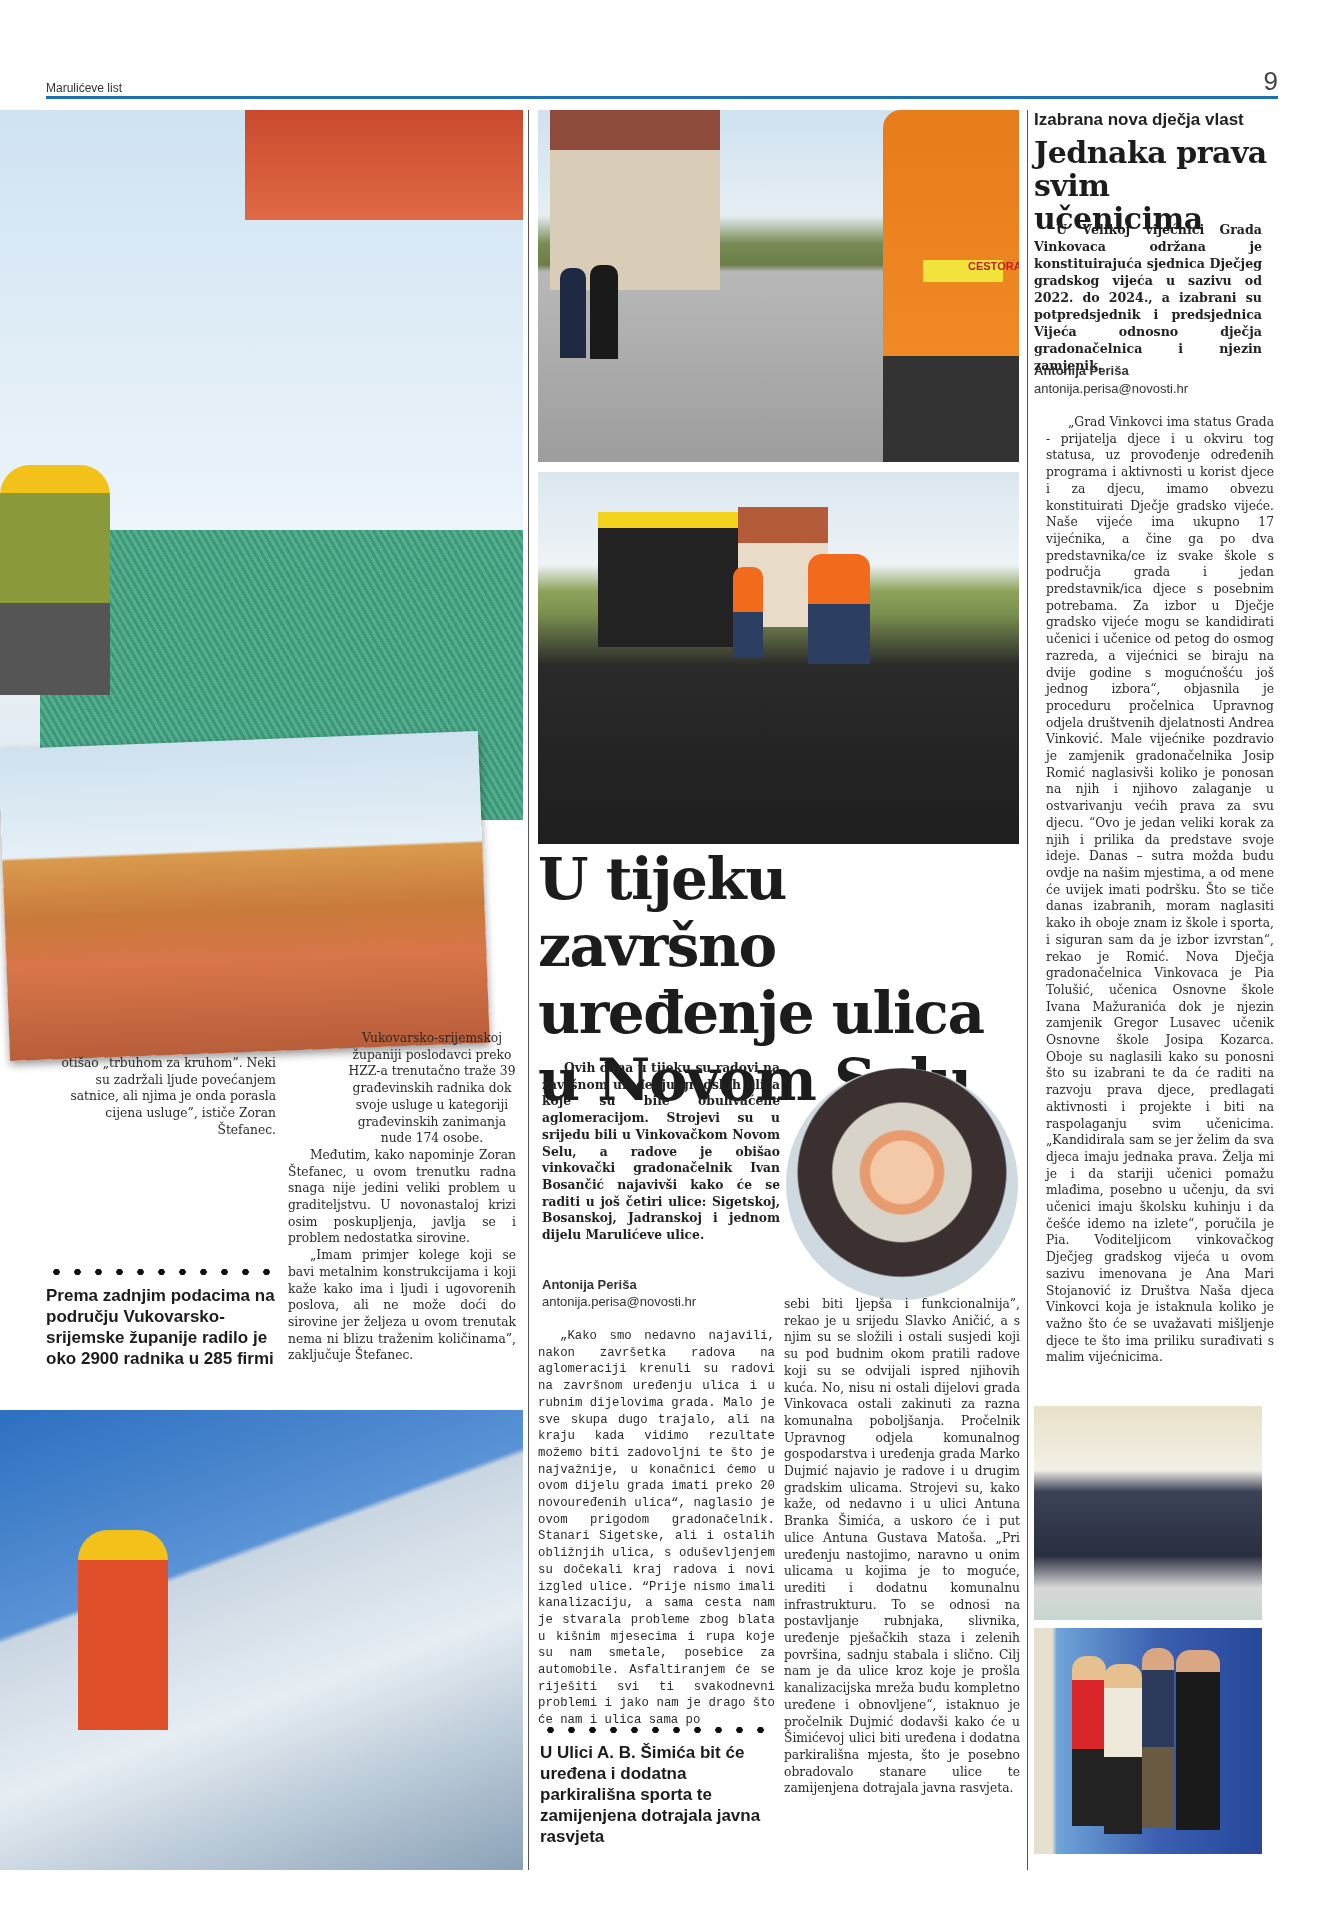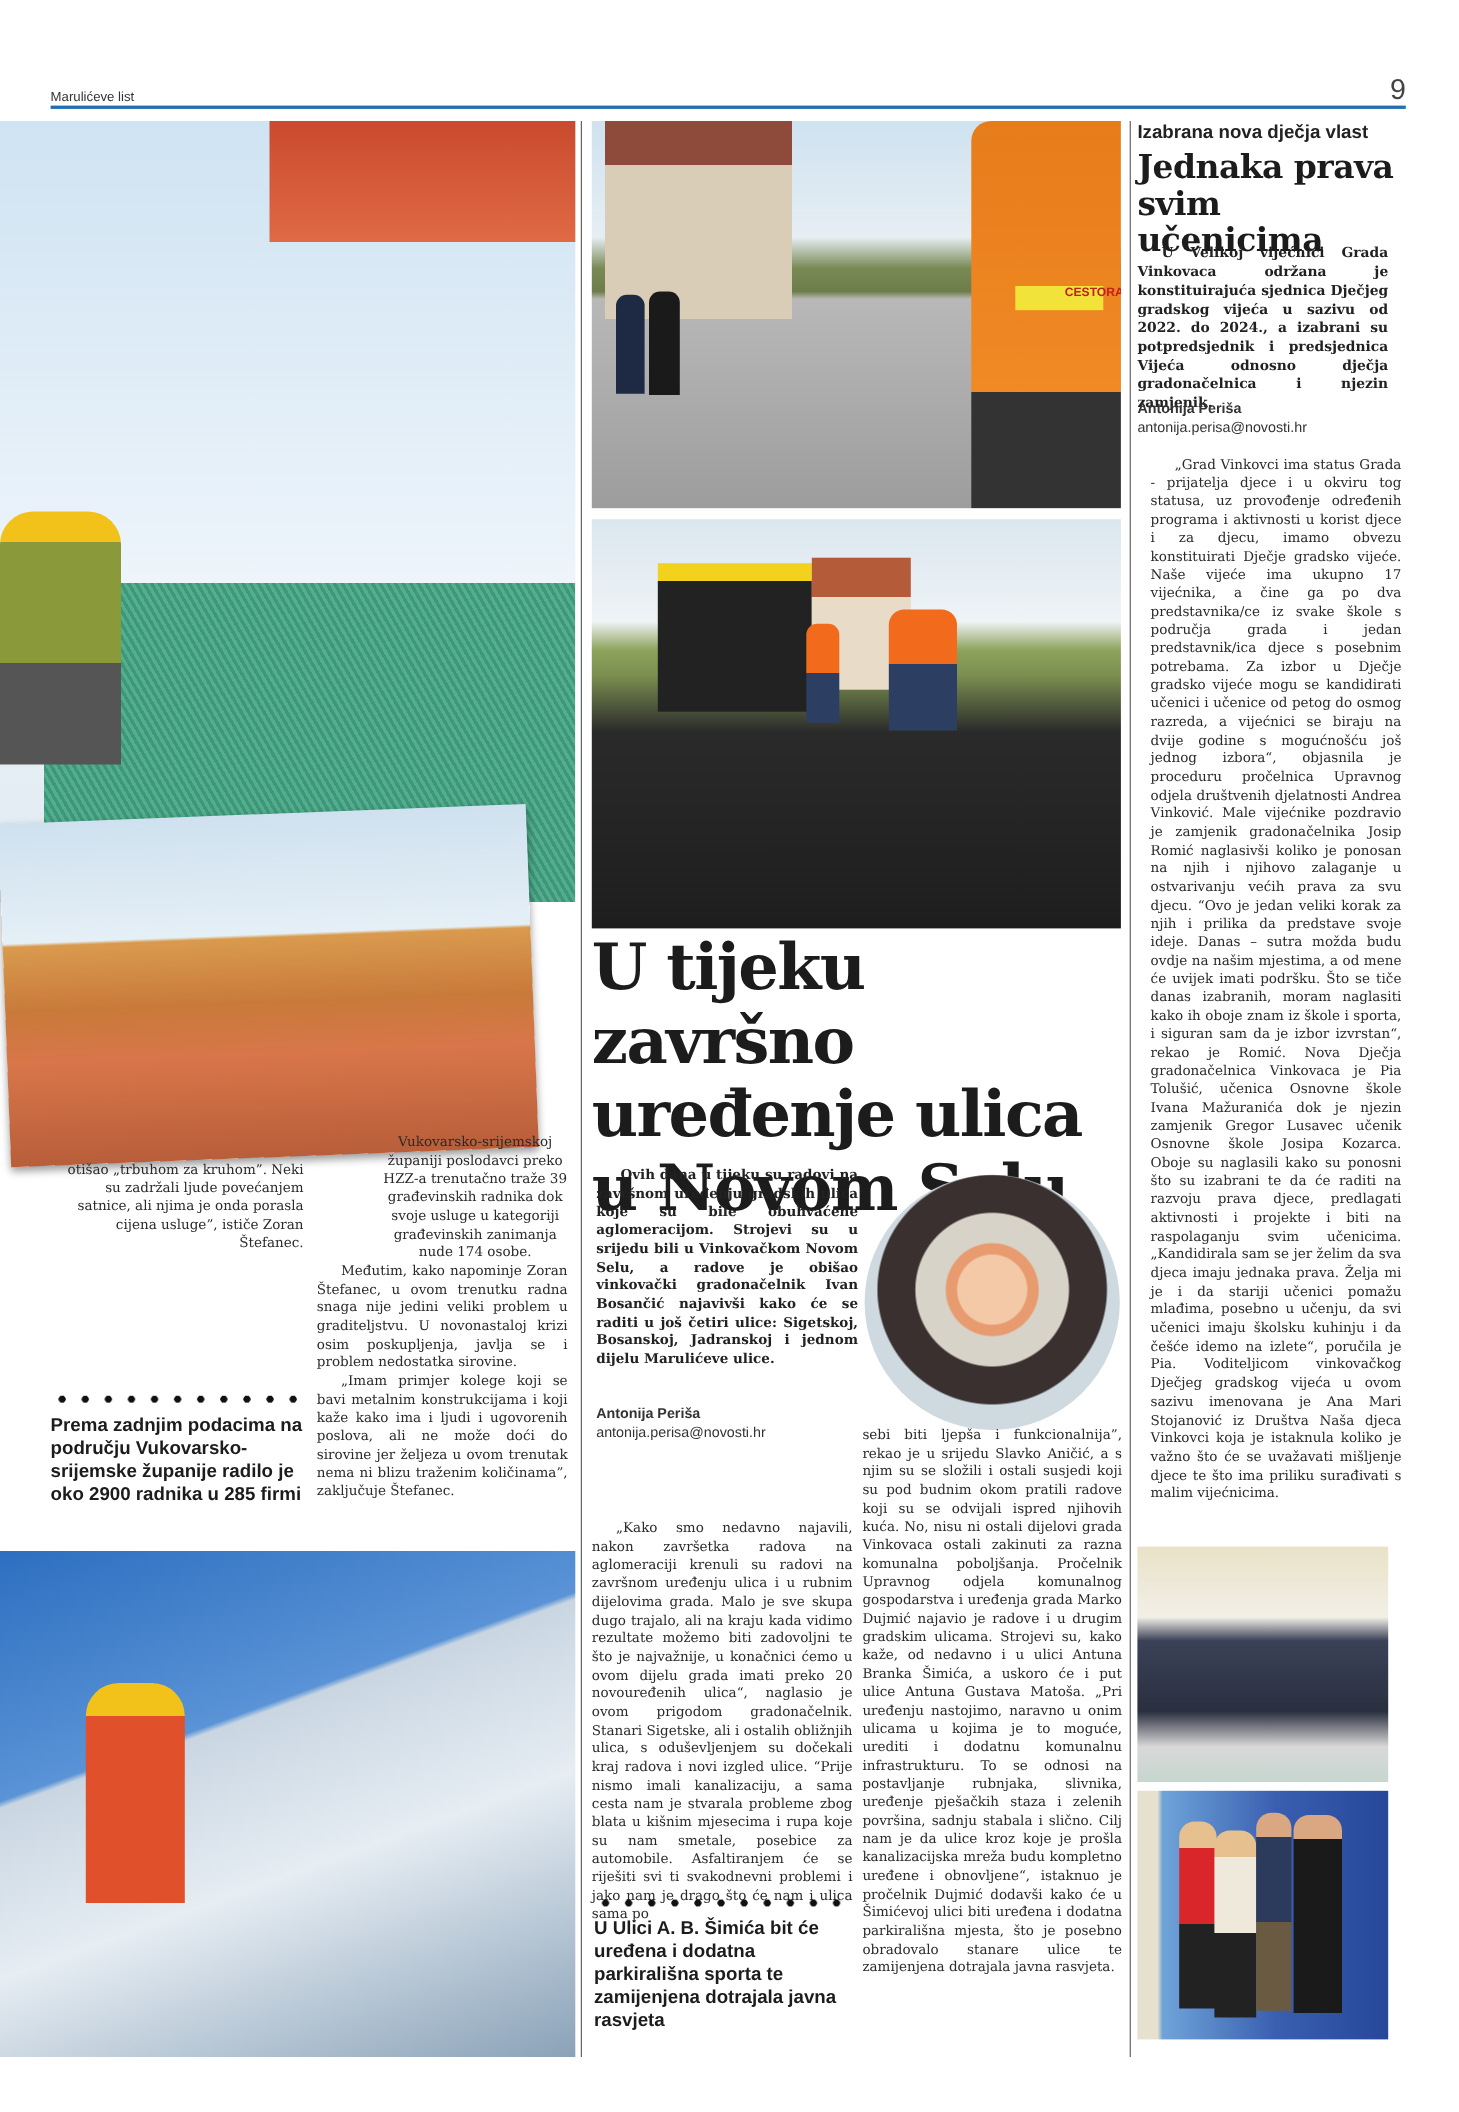--- a/index.html
+++ b/index.html
@@ -89,21 +89,21 @@
 <div class="headline" style="left:538px;top:846px;width:485px;font-size:58px;letter-spacing:-1.5px;line-height:67px;">U tijeku završno uređenje ulica u Novom Selu</div>
 
 <div class="lead" style="left:542px;top:1060px;width:238px;">
   <p style="text-indent:22px;">Ovih dana u tijeku su radovi na završnom uređenju gradskih ulica koje su bile obuhvaćene aglomeracijom. Strojevi su u srijedu bili u Vinkovačkom Novom Selu, a radove je obišao vinkovački gradonačelnik Ivan Bosančić najavivši kako će se raditi u još četiri ulice: Sigetskoj, Bosanskoj, Jadranskoj i jednom dijelu Marulićeve ulice.</p>
 </div>
 <div class="photo ph-portrait" style="left:786px;top:1068px;width:232px;height:232px;border-radius:50%;"></div>
 
 <div class="byline-name" style="left:542px;top:1277px;">Antonija Periša</div>
 <div class="byline-mail" style="left:542px;top:1294px;">antonija.perisa@novosti.hr</div>
 
-<div class="body-text" style="left:538px;top:1381px;width:237px;">
+<div class="body-text" style="left:538px;top:1328px;width:237px;font-family:Liberation Mono, monospace;">
   <p>„Kako smo nedavno najavili, nakon završetka radova na aglomeraciji krenuli su radovi na završnom uređenju ulica i u rubnim dijelovima grada. Malo je sve skupa dugo trajalo, ali na kraju kada vidimo rezultate možemo biti zadovoljni te što je najvažnije, u konačnici ćemo u ovom dijelu grada imati preko 20 novouređenih ulica“, naglasio je ovom prigodom gradonačelnik. Stanari Sigetske, ali i ostalih obližnjih ulica, s oduševljenjem su dočekali kraj radova i novi izgled ulice. “Prije nismo imali kanalizaciju, a sama cesta nam je stvarala probleme zbog blata u kišnim mjesecima i rupa koje su nam smetale, posebice za automobile. Asfaltiranjem će se riješiti svi ti svakodnevni problemi i jako nam je drago što će nam i ulica sama po</p>
 </div>
 <div class="dots" style="left:540px;top:1726px;width:236px;"></div>
 <div class="subhead" style="left:540px;top:1742px;width:236px;">U Ulici A. B. Šimića bit će uređena i dodatna parkirališna sporta te zamijenjena dotrajala javna rasvjeta</div>
 
 <div class="body-text" style="left:784px;top:1296px;width:236px;">
   <p style="text-indent:0;">sebi biti ljepša i funkcionalnija”, rekao je u srijedu Slavko Aničić, a s njim su se složili i ostali susjedi koji su pod budnim okom pratili radove koji su se odvijali ispred njihovih kuća. No, nisu ni ostali dijelovi grada Vinkovaca ostali zakinuti za razna komunalna poboljšanja. Pročelnik Upravnog odjela komunalnog gospodarstva i uređenja grada Marko Dujmić najavio je radove i u drugim gradskim ulicama. Strojevi su, kako kaže, od nedavno i u ulici Antuna Branka Šimića, a uskoro će i put ulice Antuna Gustava Matoša. „Pri uređenju nastojimo, naravno u onim ulicama u kojima je to moguće, urediti i dodatnu komunalnu infrastrukturu. To se odnosi na postavljanje rubnjaka, slivnika, uređenje pješačkih staza i zelenih površina, sadnju stabala i slično. Cilj nam je da ulice kroz koje je prošla kanalizacijska mreža budu kompletno uređene i obnovljene“, istaknuo je pročelnik Dujmić dodavši kako će u Šimićevoj ulici biti uređena i dodatna parkirališna mjesta, što je posebno obradovalo stanare ulice te zamijenjena dotrajala javna rasvjeta.</p>
 </div>
 
 <div class="kicker" style="left:1034px;top:110px;">Izabrana nova dječja vlast</div>

